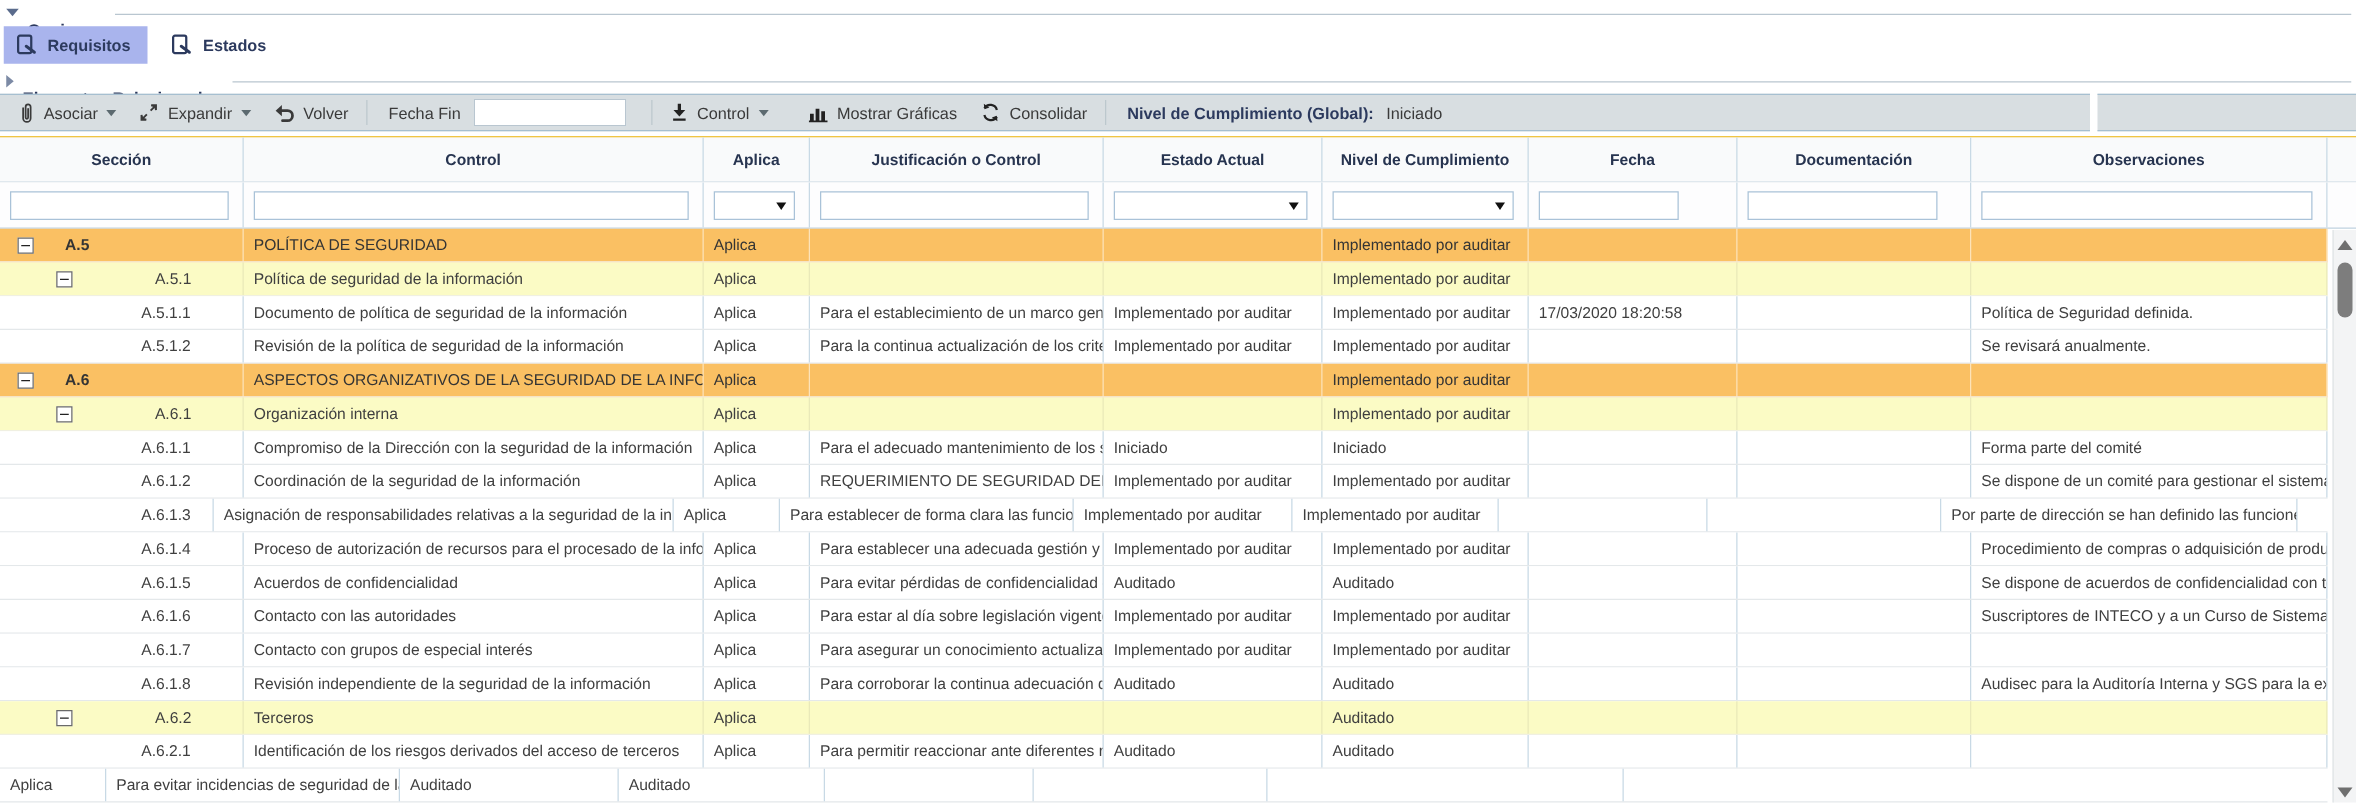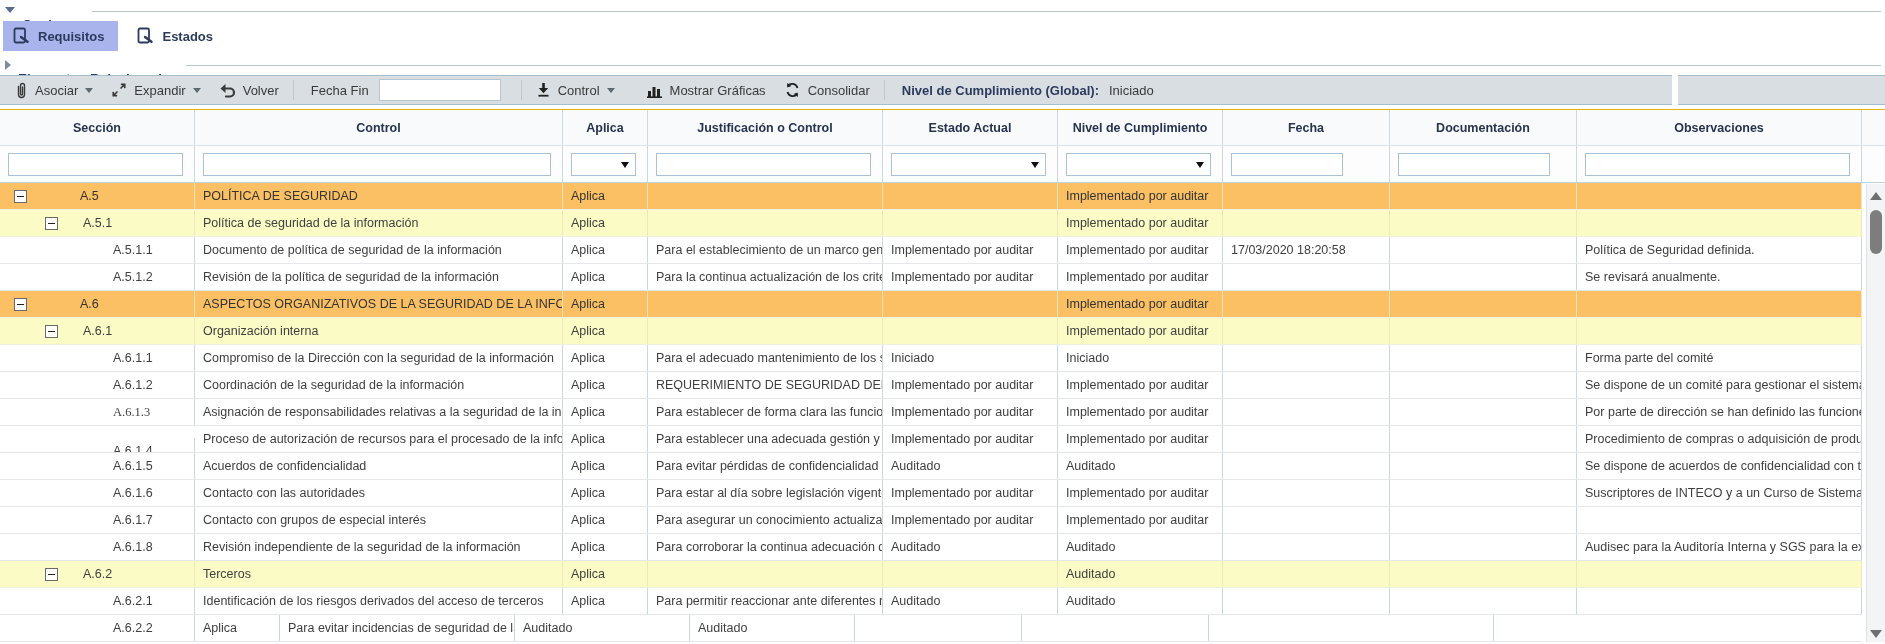--- a/index.html
+++ b/index.html
@@ -70,22 +70,22 @@
 
   .row{height:27px;width:1862px;display:flex;border-bottom:1px solid var(--gridh);background:#fff;cursor:default;}
   .row.g1{background:var(--orange);border-bottom:1px solid #f3efe6;}
   .row.g2{background:var(--yellow);border-bottom:1px solid #f0f0e2;}
   .cell{border-right:1px solid var(--gridv);line-height:26px;font-size:12.5px;color:#3f3f3f;
     padding:0 8px;white-space:nowrap;overflow:hidden;}
   .row.g1 .cell{border-right-color:rgba(255,255,255,.55);color:#343434;}
   .row.g2 .cell{border-right-color:rgba(210,210,170,.45);}
   .sec{position:relative;padding:0;}
   .sec .lbl{display:block;line-height:26px;}
-  .lv1 .lbl{padding-left:80px;}
-  .lv2 .lbl{padding-left:83px;}
+  .lv1 .lbl{padding-left:52px;font-weight:bold;}
+  .lv2 .lbl{padding-left:83px;text-align:center;}
   .lv3 .lbl{padding-left:113px;}
   .exp{position:absolute;top:7px;width:13px;height:13px;background:#fff;border:1px solid #6a6a6a;
     cursor:pointer;}
   .exp:after{content:"";position:absolute;left:2px;right:2px;top:5px;border-top:1px solid #222;}
   .lv1 .exp{left:14px;}
   .lv2 .exp{left:45px;}
 
   
   .vscroll{position:absolute;top:74px;right:0;bottom:0;width:19px;background:#f3f4f5;
     border-left:1px solid #e0e3e5;}
@@ -366,34 +366,34 @@
           <div class="cell" style="width: 368px;">Coordinación de la seguridad de la información</div>
           <div class="cell" style="width: 85px;">Aplica</div>
           <div class="cell" style="width: 235px;">REQUERIMIENTO DE SEGURIDAD DEL NEGOCIO</div>
           <div class="cell" style="width: 175px;">Implementado por auditar</div>
           <div class="cell" style="width: 165px;">Implementado por auditar</div>
           <div class="cell" style="width: 167px;"></div>
           <div class="cell" style="width: 187px;"></div>
           <div class="cell" style="width: 285px;">Se dispone de un comité para gestionar el sistema.</div>
         </div>
         <div class="row lv3">
-          <div class="cell sec" style="width: 195px; font-family: Liberation Serif, serif;">
+          <div class="cell sec" style="width: 171px;">
             <span class="lbl">A.6.1.3</span>
           </div>
           <div class="cell" style="width: 368px;">Asignación de responsabilidades relativas a la seguridad de la in</div>
           <div class="cell" style="width: 85px;">Aplica</div>
           <div class="cell" style="width: 235px;">Para establecer de forma clara las funciones</div>
           <div class="cell" style="width: 175px;">Implementado por auditar</div>
           <div class="cell" style="width: 165px;">Implementado por auditar</div>
           <div class="cell" style="width: 167px;"></div>
           <div class="cell" style="width: 187px;"></div>
           <div class="cell" style="width: 285px;">Por parte de dirección se han definido las funciones y</div>
         </div>
         <div class="row lv3">
-          <div class="cell sec" style="width: 195px; margin-top: 12px;">
+          <div class="cell sec" style="width: 195px;">
             <span class="lbl">A.6.1.4</span>
           </div>
           <div class="cell" style="width: 368px;">Proceso de autorización de recursos para el procesado de la infor</div>
           <div class="cell" style="width: 85px;">Aplica</div>
           <div class="cell" style="width: 235px;">Para establecer una adecuada gestión y un</div>
           <div class="cell" style="width: 175px;">Implementado por auditar</div>
           <div class="cell" style="width: 165px;">Implementado por auditar</div>
           <div class="cell" style="width: 167px;"></div>
           <div class="cell" style="width: 187px;"></div>
           <div class="cell" style="width: 285px;">Procedimiento de compras o adquisición de producto</div>
@@ -471,23 +471,20 @@
           <div class="cell" style="width: 368px;">Identificación de los riesgos derivados del acceso de terceros</div>
           <div class="cell" style="width: 85px;">Aplica</div>
           <div class="cell" style="width: 235px;">Para permitir reaccionar ante diferentes ries</div>
           <div class="cell" style="width: 175px;">Auditado</div>
           <div class="cell" style="width: 165px;">Auditado</div>
           <div class="cell" style="width: 167px;"></div>
           <div class="cell" style="width: 187px;"></div>
           <div class="cell" style="width: 285px;"></div>
         </div>
         <div class="row lv3">
-          <div class="cell sec" style="width: 195px;">
-            <span class="lbl">A.6.2.2</span>
-          </div>
           <div class="cell" style="width: 85px;">Aplica</div>
           <div class="cell" style="width: 235px;">Para evitar incidencias de seguridad de la in</div>
           <div class="cell" style="width: 175px;">Auditado</div>
           <div class="cell" style="width: 165px;">Auditado</div>
           <div class="cell" style="width: 167px;"></div>
           <div class="cell" style="width: 187px;"></div>
           <div class="cell" style="width: 285px;"></div>
         </div>
       </div>
     <div class="vscroll">

